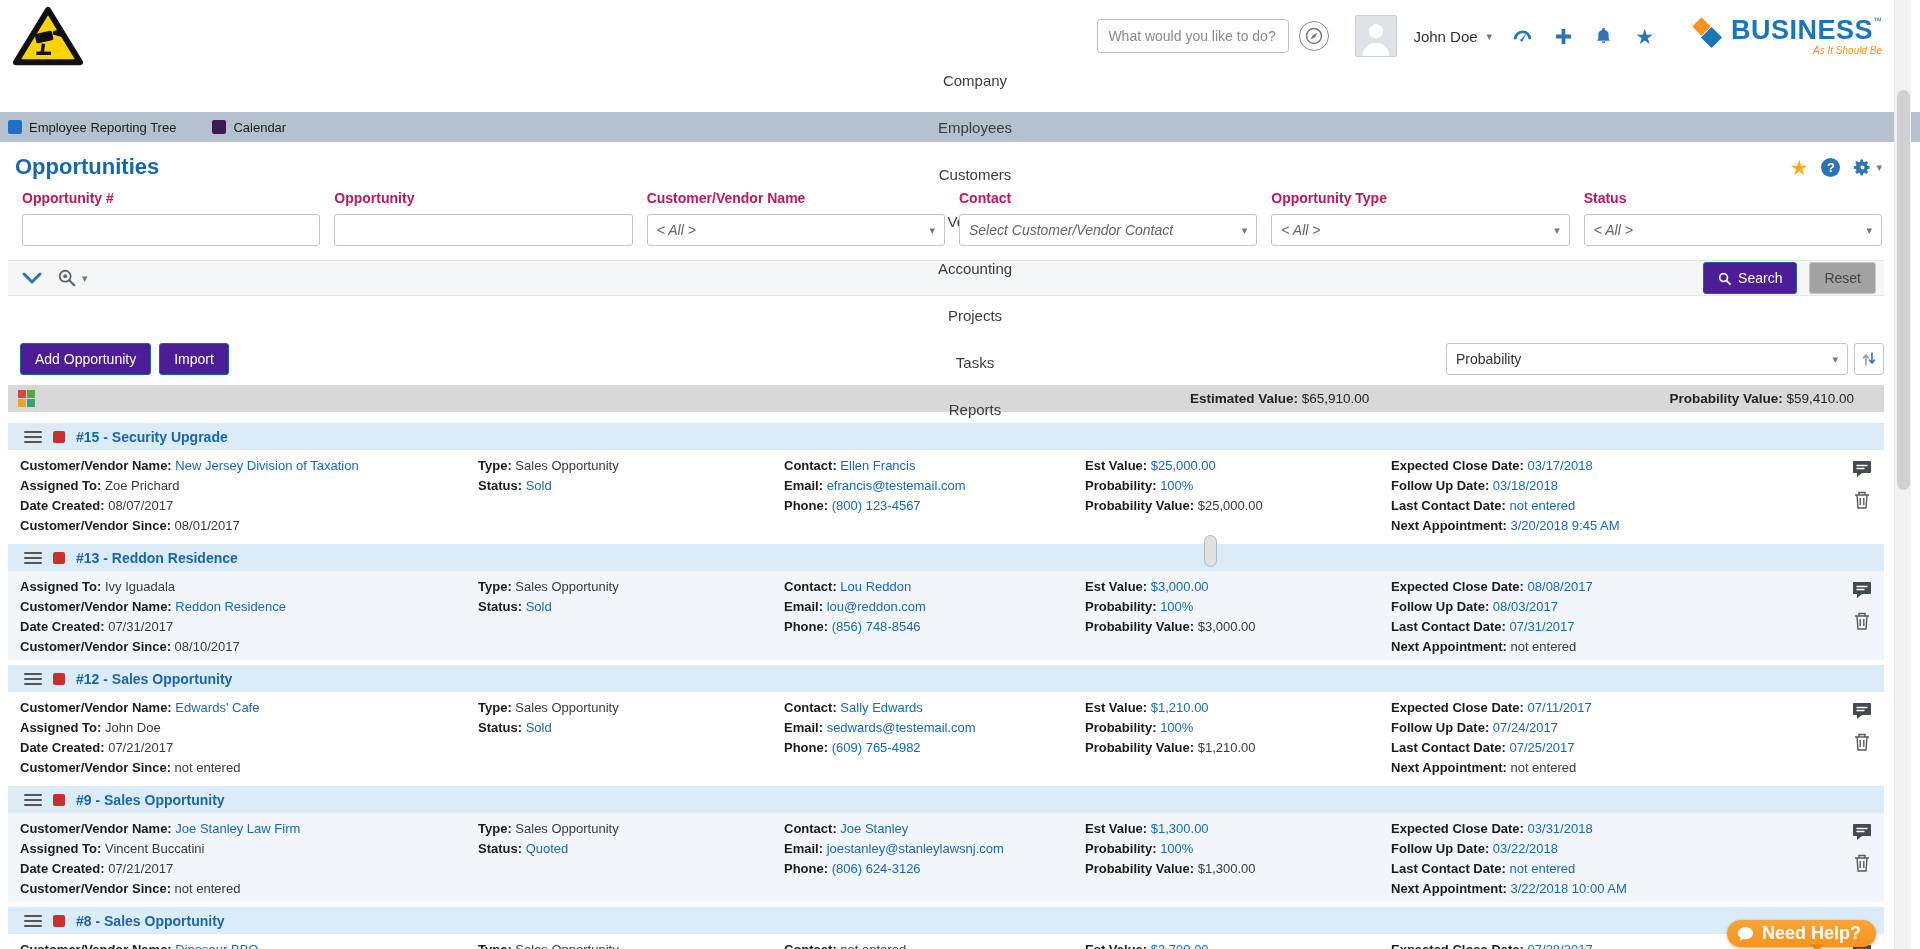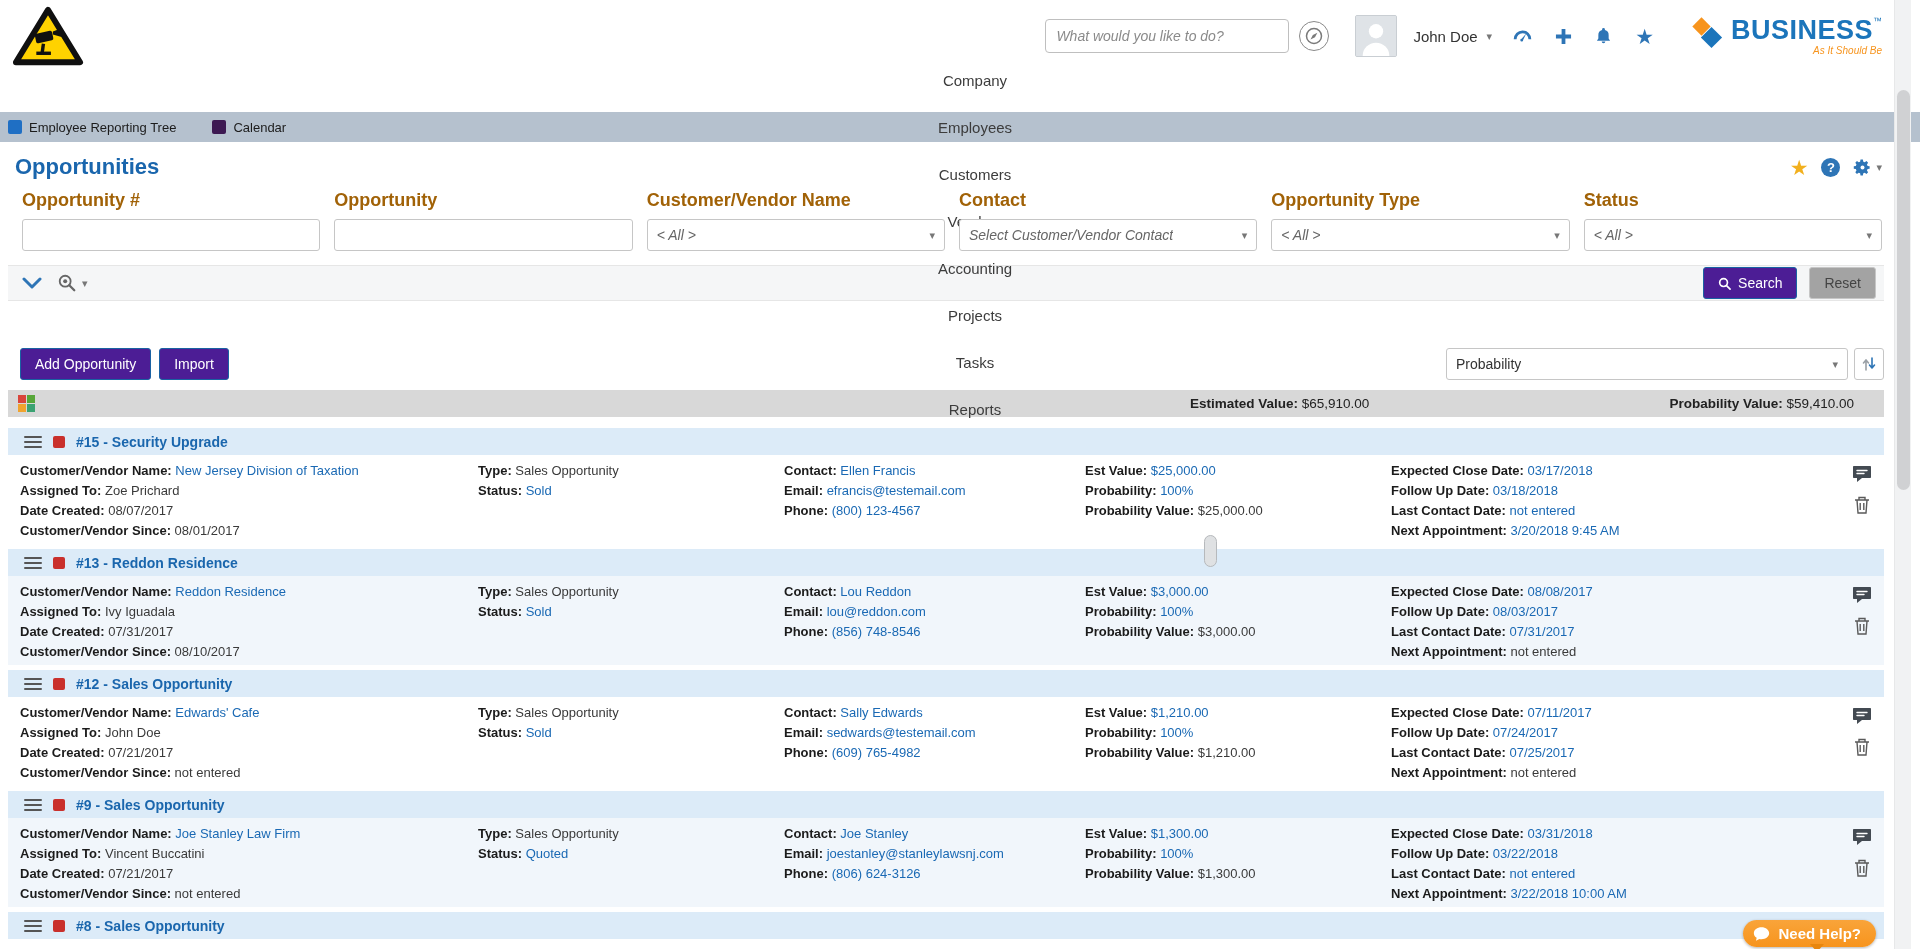--- a/index.html
+++ b/index.html
@@ -7,21 +7,21 @@
   body {
     width:1920px; height:949px; overflow:hidden; position:relative;
     background:#fff; color:#3a3a3a;
     font-family:"Liberation Sans","DejaVu Sans",sans-serif;
   }
   
   .topbar { height:72px; display:flex; align-items:center; padding:0 38px 0 12px; }
   .logo svg { display:block; }
   .topbar-spacer { flex:1; }
   .search-wrap { display:flex; align-items:center; gap:10px; margin-right:26px; }
-  .global-search { width:244px; height:34px; border:1px solid #bfbfbf; border-radius:4px; padding:0 10px; font-size:14px; color:#a21caf; font-family:inherit;font-style:italic; }
+  .global-search { width:192px; height:34px; border:1px solid #bfbfbf; border-radius:4px; padding:0 10px; font-size:14px; color:#a21caf; font-family:inherit; }
   .global-search::placeholder { color:#8a8a8a; }
   .compass-btn { width:30px; height:30px; border-radius:50%; border:1px solid #8a8a8a; background:#fff; display:flex; align-items:center; justify-content:center; padding:0; cursor:pointer; }
   .avatar { width:42px; height:42px; border:1px solid #c9ced3; border-radius:2px; overflow:hidden; background:#dfe3e7; }
   .user { display:flex; align-items:center; gap:9px; margin:0 20px 0 16px; font-size:15px; color:#333; cursor:pointer; }
   .caret { color:#777; font-size:11px; line-height:1; }
   .top-icons { display:flex; align-items:center; gap:22px; margin-right:8px; }
   .top-icon { cursor:pointer; display:flex; align-items:center; }
   .star-glyph { color:#2e75b6; font-size:21px; line-height:1; }
   .brand { display:flex; align-items:flex-start; gap:5px; margin-left:28px; cursor:pointer; }
   .brand-text { line-height:1; }
@@ -36,21 +36,21 @@
   .quick-sq { width:14px; height:14px; border-radius:2px; display:inline-block; }
   
   .title-row { display:flex; align-items:center; padding:12px 38px 0 15px; height:38px; }
   .page-title { font-size:22px; font-weight:600; color:#1a66ad; }
   .title-actions { margin-left:auto; display:flex; align-items:center; gap:13px; }
   .title-star { color:#f2b01e; font-size:21px; line-height:1; cursor:pointer; }
   .help-badge { width:19px; height:19px; border-radius:50%; background:#2e75b6; color:#fff; font-size:13px; font-weight:bold; display:flex; align-items:center; justify-content:center; cursor:pointer; }
   .gear-wrap { display:flex; align-items:center; gap:4px; cursor:pointer; }
   
   .filter-grid { display:grid; grid-template-columns:repeat(6,1fr); column-gap:14px; padding:10px 38px 0 22px; }
-  .ffield label { display:block; font-size:18px; font-weight:bold; color:#a16207; margin-bottom:8px; }
+  .ffield label { display:block; font-size:14px; font-weight:bold; color:#be185d; margin-bottom:8px; }
   .ffield input { width:100%; height:32px; border:1px solid #c6c6c6; border-radius:3px; padding:0 8px; font-size:14px; font-family:inherit; }
   .select { height:32px; border:1px solid #c6c6c6; border-radius:3px; background:#fff; display:flex; align-items:center; padding:0 9px; font-size:14px; cursor:pointer; }
   .select-val { font-style:italic; color:#666; white-space:nowrap; overflow:hidden; }
   .select.plainval .select-val { font-style:normal; color:#333; }
   .select .caret { margin-left:auto; padding-left:6px; }
   
   .toolbar-band { margin:14px 36px 0 8px; height:36px; background:#f5f6f7; border-top:1px solid #e6e6e6; border-bottom:1px solid #e6e6e6; display:flex; align-items:center; padding:0 8px 0 14px; }
   .band-left { display:flex; align-items:center; gap:14px; }
   .adv-wrap { display:flex; align-items:center; gap:4px; cursor:pointer; }
   .band-right { margin-left:auto; display:flex; gap:12px; }
@@ -78,21 +78,21 @@
   .opp-title { font-size:14px; font-weight:bold; color:#1a66ad; text-decoration:none; }
   .opp-body { display:grid; grid-template-columns:458px 306px 301px 306px 1fr 36px; padding:6px 4px 0 12px; height:89px; font-size:13px; overflow:hidden; }
   .opp-row.alt .opp-body { background:#f1f6fb; }
   .line { line-height:20px; white-space:nowrap; }
   .lbl { color:#1b1b1b; }
   .link { color:#1a69b4; cursor:pointer; }
   .plain { color:#3a3a3a; }
   .rowicons { display:flex; flex-direction:column; align-items:center; gap:13px; padding-top:4px; }
   .rowicon { cursor:pointer; display:flex; }
   
-  .need-help { position:absolute; right:44px; bottom:2px; height:27px; background:linear-gradient(#f9a43a,#f7941d); border-radius:14px; display:flex; align-items:center; gap:8px; padding:0 15px 0 10px; color:#fff; font-size:15px; font-weight:bold; box-shadow:0 1px 3px rgba(0,0,0,.3); cursor:pointer; }
+  .need-help { position:absolute; right:44px; bottom:2px; height:27px; background:linear-gradient(#f9a43a,#f7941d); border-radius:14px; display:flex; align-items:center; gap:8px; padding:0 15px 0 10px; color:#fff; font-size:18px; font-weight:bold; box-shadow:0 1px 3px rgba(0,0,0,.3); cursor:pointer; }
   .need-help-tip { position:absolute; right:52px; bottom:-5px; width:0; height:0; border-left:7px solid transparent; border-right:7px solid transparent; border-top:8px solid #e8860d; }
   .scroll-track { position:absolute; top:0; right:9px; width:17px; height:949px; background:#f1f2f3; border-left:1px solid #e7e8e9; }
   .scroll-thumb { position:absolute; top:90px; left:2px; width:13px; height:400px; background:#d0d1d3; border-radius:7px; cursor:pointer; }
   .stray-scroll { position:absolute; left:1204px; top:535px; width:13px; height:32px; background:#dfe1e3; border:1px solid #b6b9bc; border-radius:7px; }
 </style>
 </head>
 <body>
 
 <header class="topbar">
   <div class="logo">
@@ -355,22 +355,22 @@
       <span class="rowicon">
         <svg width="18" height="14" viewBox="0 0 18 14">
             <path d="M1 2h16M1 7h16M1 12h16" stroke="#555" stroke-width="2" stroke-linecap="round"></path>
           </svg>
       </span>
       <span class="redsq"></span>
       <a class="opp-title">#13 - Reddon Residence</a>
     </div>
     <div class="opp-body">
       <div class="col">
+        <div class="line"><b class="lbl">Assigned To:</b> <span class="plain">Ivy Iguadala</span></div>
         <div class="line"><b class="lbl">Customer/Vendor Name:</b> <span class="link">Reddon Residence</span></div>
-        <div class="line"><b class="lbl">Assigned To:</b> <span class="plain">Ivy Iguadala</span></div>
         <div class="line"><b class="lbl">Date Created:</b> <span class="plain">07/31/2017</span></div>
         <div class="line"><b class="lbl">Customer/Vendor Since:</b> <span class="plain">08/10/2017</span></div>
       </div>
       <div class="col">
         <div class="line"><b class="lbl">Type:</b> <span class="plain">Sales Opportunity</span></div>
         <div class="line"><b class="lbl">Status:</b> <span class="link">Sold</span></div>
       </div>
       <div class="col">
         <div class="line"><b class="lbl">Contact:</b> <span class="link">Lou Reddon</span></div>
         <div class="line"><b class="lbl">Email:</b> <span class="link">lou@reddon.com</span></div>

